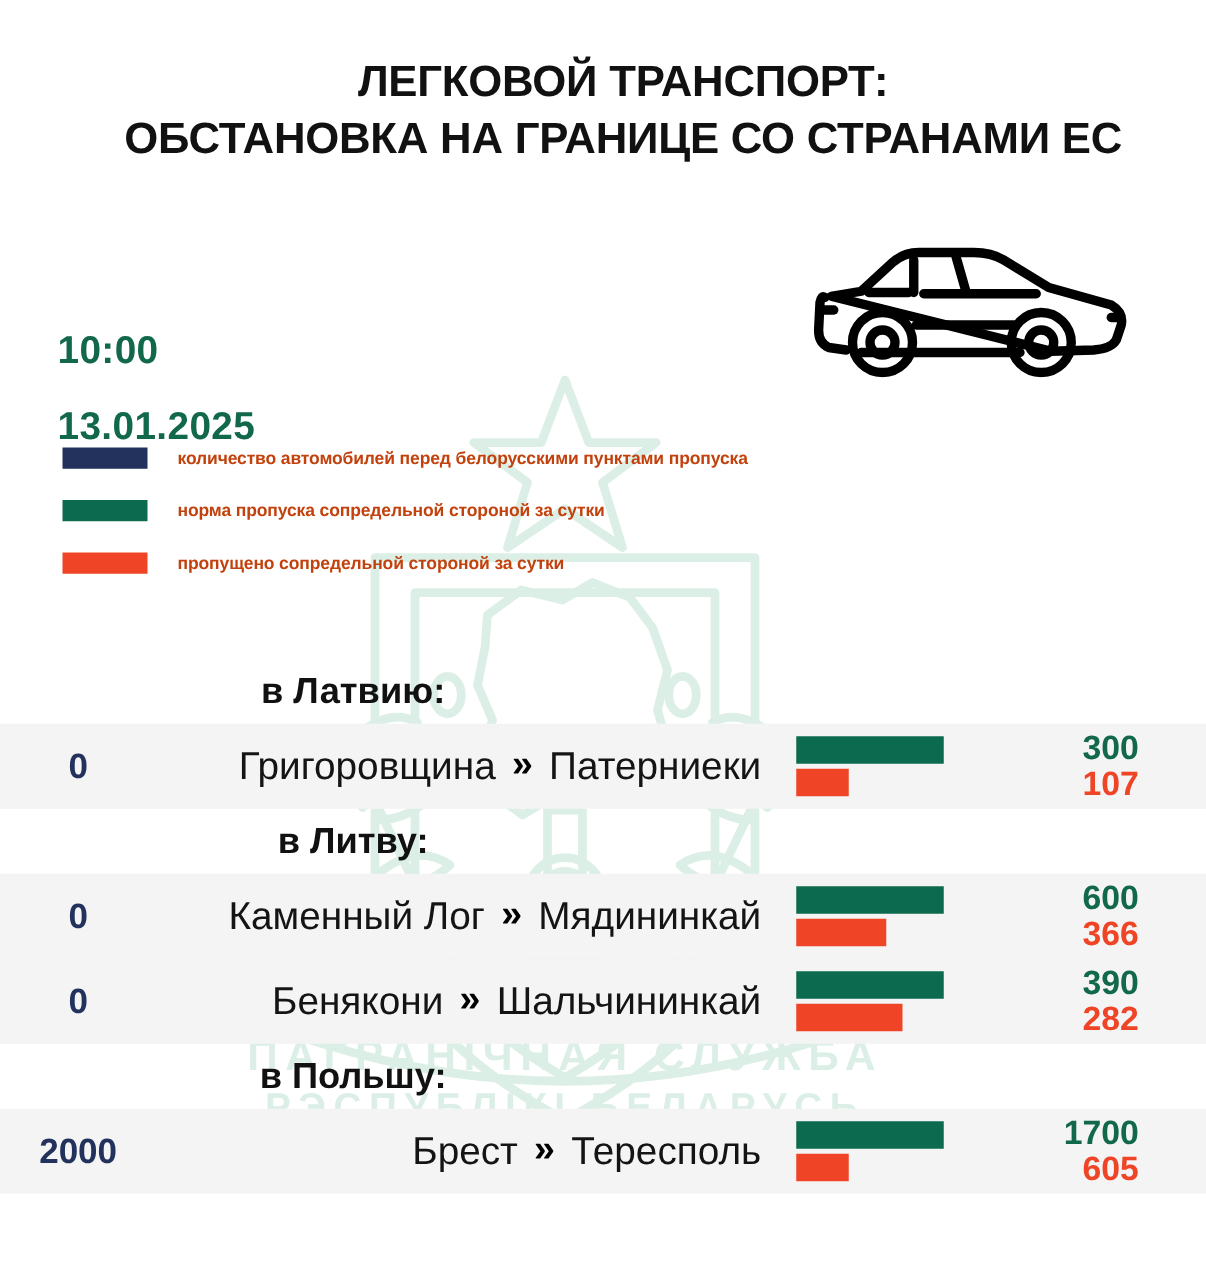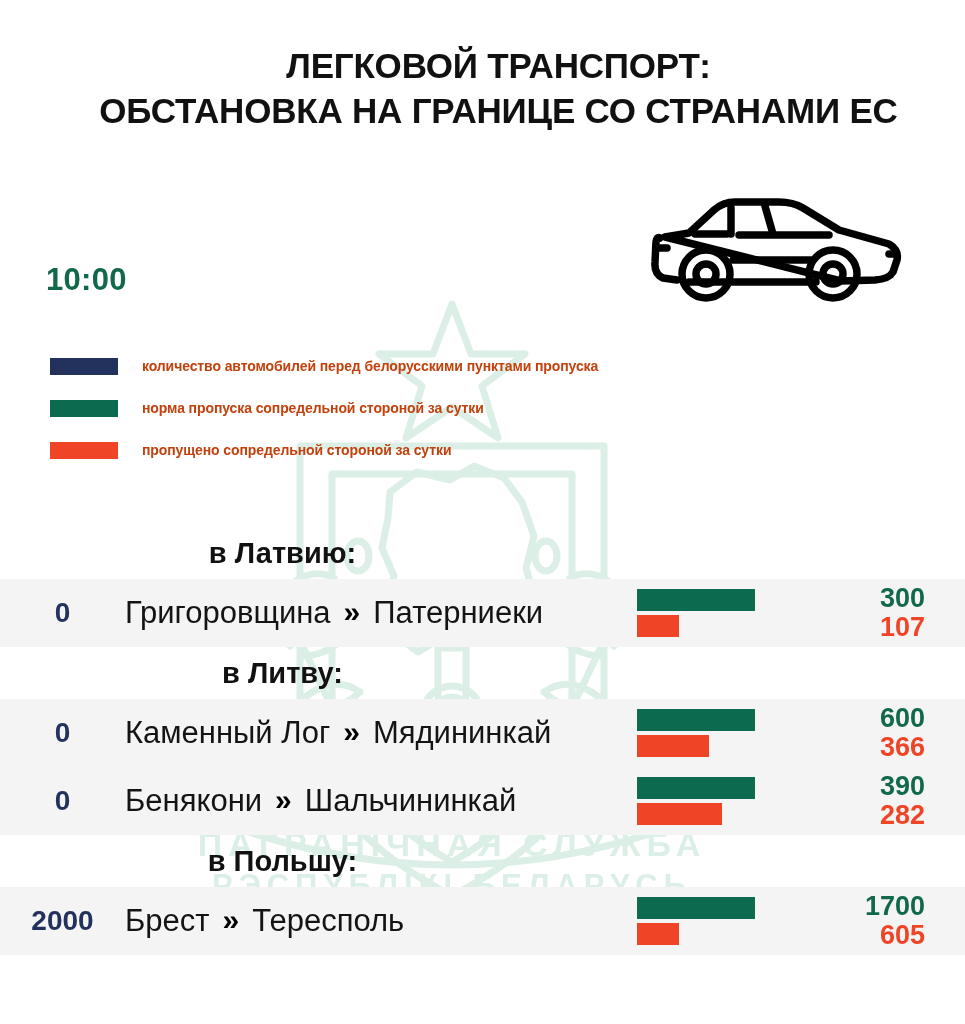--- a/index.html
+++ b/index.html
@@ -147,20 +147,21 @@
 
   .route-name {
     flex: 1 1 auto;
     text-align: right;
     padding-right: 18px;
     font-size: 31px;
     color: #141414;
     white-space: nowrap;
     display: flex;
     align-items: center;
+    justify-content: flex-end;
     gap: 13px;
   }
   .route-from, .route-to { display: inline-block; }
   .chevron {
     font-size: 30px;
     font-weight: bold;
     color: #000000;
     line-height: 1;
     position: relative;
     top: -1px;
@@ -178,21 +179,21 @@
   .bar {
     height: 22px;
     display: block;
   }
   .bar-norm { background: #0c6b4f; }
   .bar-pass { background: #ef4426; }
 
   .values {
     width: 120px;
     flex: 0 0 120px;
-    padding-right: 40px;
+    padding-right: 54px;
     text-align: right;
     display: flex;
     flex-direction: column;
     justify-content: center;
     gap: 0px;
     align-items: flex-end;
   }
   .val {
     font-size: 27px;
     font-weight: bold;
@@ -276,20 +277,21 @@
         <circle cx="63" cy="88" r="24"></circle>
         <circle cx="63" cy="88" r="10"></circle>
         <circle cx="190" cy="88" r="24"></circle>
         <circle cx="190" cy="88" r="10"></circle>
       </g>
     </svg>
   </div>
 
   <div id="timestamp">
     <span>10:00</span>
+    <span>13.01.2025</span>
   </div>
 
   <div id="legend">
     <div class="legend-row">
       <span class="legend-swatch" style="background-color: rgb(34, 50, 92);"></span>
       <span class="legend-label">количество автомобилей перед белорусскими пунктами пропуска</span>
     </div>
     <div class="legend-row">
       <span class="legend-swatch" style="background-color: rgb(12, 107, 79);"></span>
       <span class="legend-label">норма пропуска сопредельной стороной за сутки</span>

